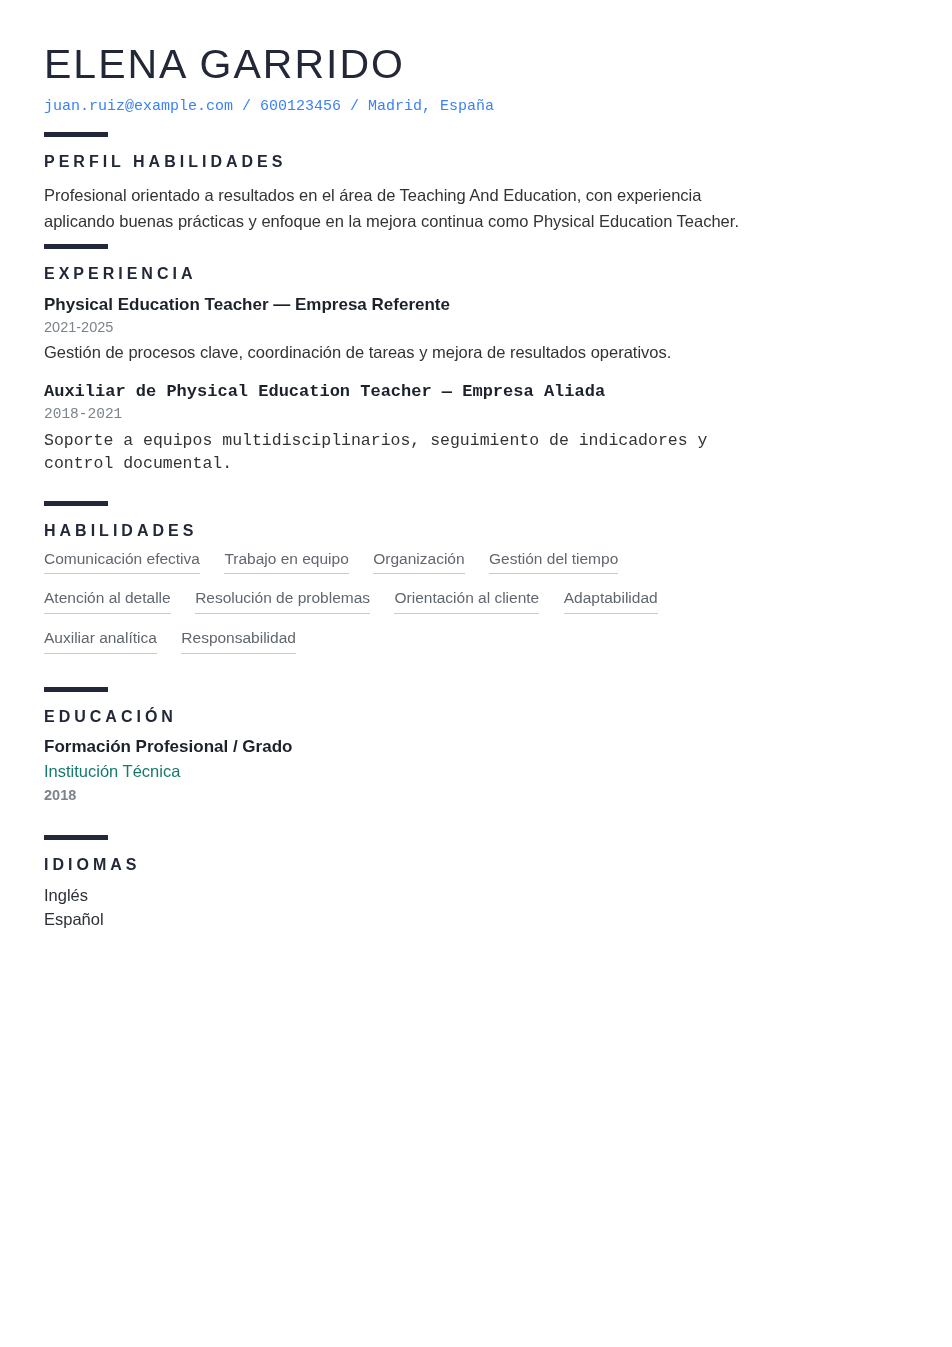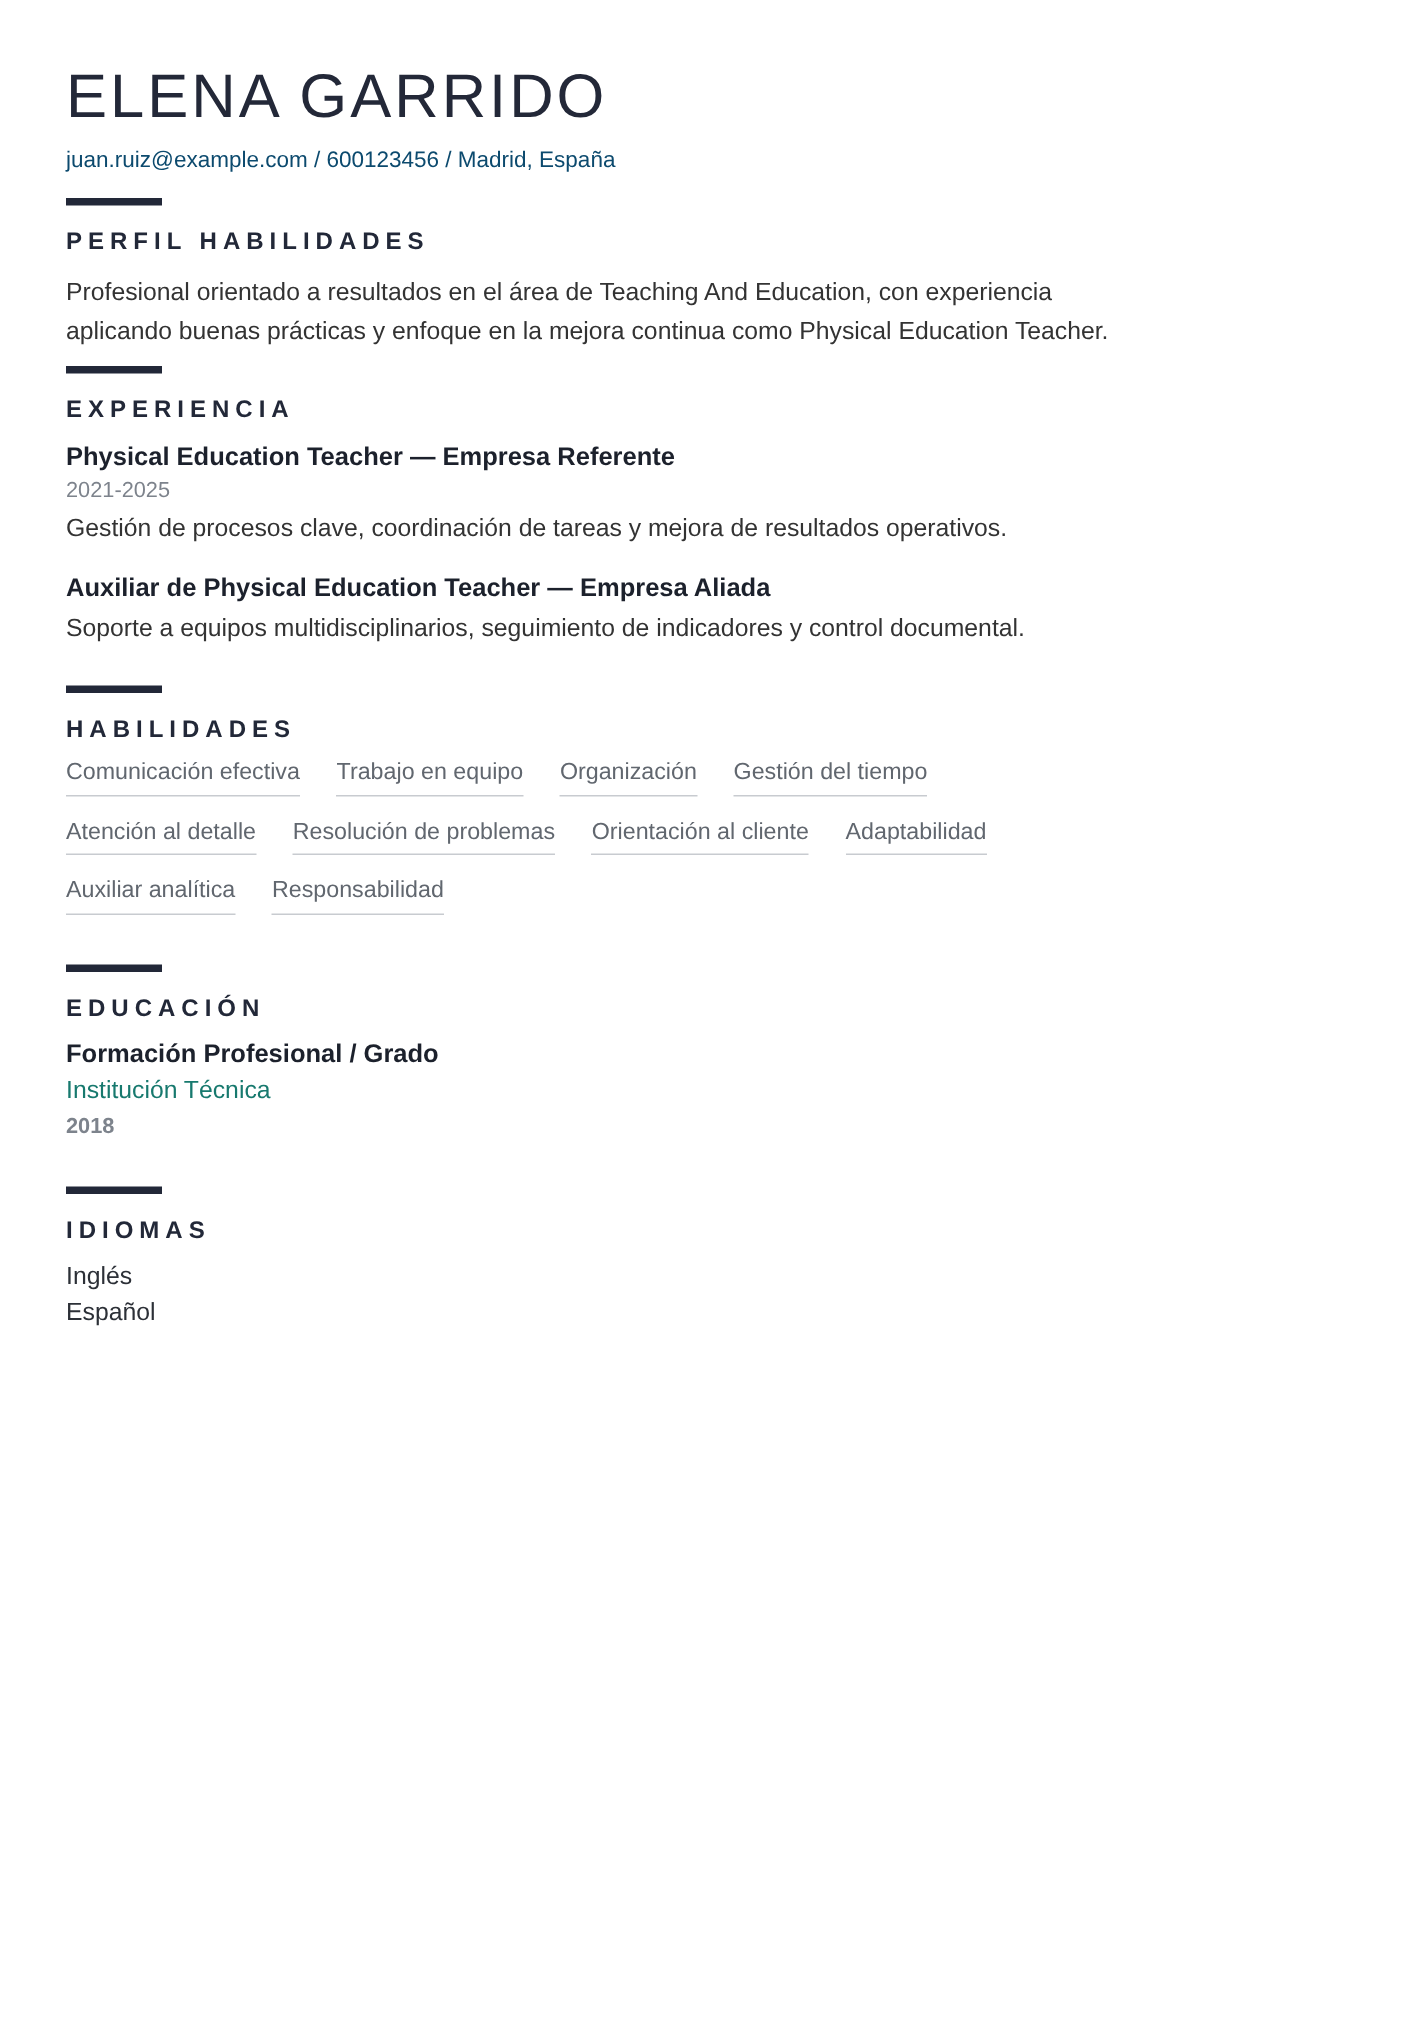--- a/index.html
+++ b/index.html
@@ -30,22 +30,23 @@
   }
   .subtitle {
     margin-top: 7px;
     font-size: 20px;
     color: #6b727b;
     line-height: 1.2;
   }
   .contact {
     margin-top: 10px;
     font-size: 15px;
-    color: #0c4a6e;
-    line-height: 1.2;
+    color: #3b82f6;
+    line-height: 1.2;
+    font-family: Liberation Mono, monospace;
   }
 
   
   .section { margin-top: 26px; }
   .section-profile { margin-top: 16px; }
   .section-experience { margin-top: 10px; }
   .section-skills { margin-top: 26px; }
   .section-education { margin-top: 18px; }
   .section-languages { margin-top: 30px; }
 
@@ -68,21 +69,21 @@
   .profile-text {
     margin: 0;
     font-size: 16.5px;
     line-height: 1.6;
     color: #333333;
     max-width: 864px;
   }
 
   
   .job { margin-bottom: 16px; }
-  .job:last-child { margin-bottom: 1px; }
+  .job:last-child { margin-bottom: 1px; font-family: Liberation Mono, monospace; }
   .job-title {
     font-size: 17px;
     font-weight: 700;
     color: #1c212c;
     line-height: 1.3;
   }
   .job-dates {
     margin-top: 2px;
     font-size: 14.5px;
     color: #7d838c;
@@ -158,20 +159,21 @@
     <div class="jobs">
 
         <div class="job">
           <div class="job-title">Physical Education Teacher — Empresa Referente</div>
           <div class="job-dates">2021-2025</div>
           <div class="job-desc">Gestión de procesos clave, coordinación de tareas y mejora de resultados operativos.</div>
         </div>
 
         <div class="job">
           <div class="job-title">Auxiliar de Physical Education Teacher — Empresa Aliada</div>
+          <div class="job-dates">2018-2021</div>
           <div class="job-desc">Soporte a equipos multidisciplinarios, seguimiento de indicadores y control documental.</div>
         </div>
       </div>
   </section>
 
   <section class="section section-skills">
     <div class="bar"></div>
     <h2>HABILIDADES</h2>
     <div class="skill-list">
       

